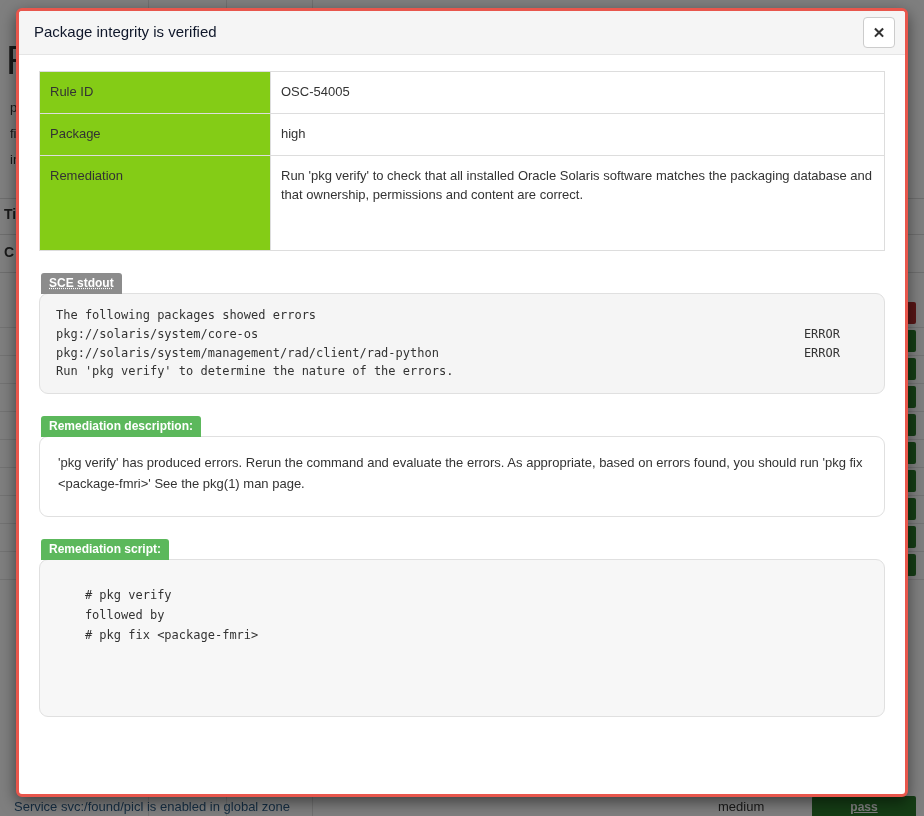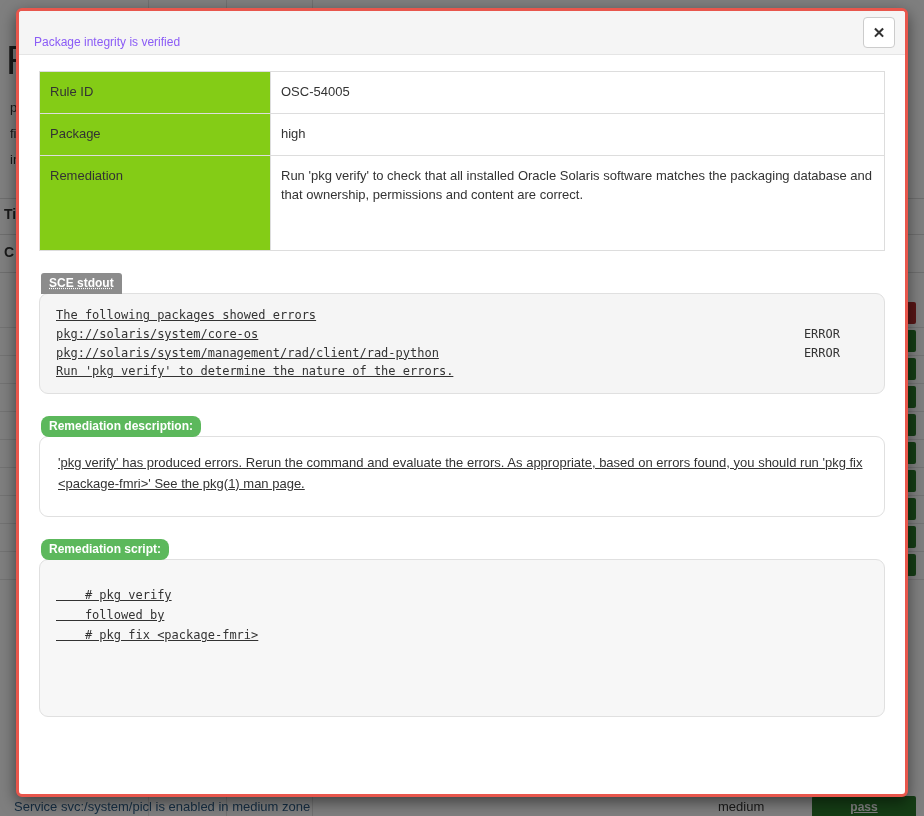--- a/index.html
+++ b/index.html
@@ -131,23 +131,23 @@
   #modal-header {
     position: relative;
     height: 44px;
     background: #f5f5f5;
     border-bottom: 1px solid #e5e5e5;
     box-sizing: border-box;
   }
   #modal-title {
     position: absolute;
     left: 15px;
-    top: 24px;
-    font-size: 12px;
-    color: #8b5cf6;
+    top: 12px;
+    font-size: 15px;
+    color: #0f172a;
     white-space: nowrap;
   }
   #close-button {
     position: absolute;
     right: 10px;
     top: 6px;
     width: 32px;
     height: 31px;
     background: #ffffff;
     border: 1px solid #cccccc;
@@ -195,36 +195,36 @@
     color: #ffffff;
     font-weight: bold;
     font-size: 13px;
     text-align: center;
     text-decoration: underline;
     padding: 4px 0;
     border-radius: 2px;
   }
 
   
-  .panel-block { margin-top: 22px; text-decoration: underline; }
+  .panel-block { margin-top: 22px; }
   .panel-tag {
     display: inline-block;
     font-size: 12px;
     font-weight: bold;
     color: #ffffff;
     padding: 3px 8px 4px 8px;
     border-radius: 3px 3px 0 0;
     position: relative;
     z-index: 2;
     margin-left: 2px;
     text-decoration: underline;
     text-decoration-style: dotted;
   }
   .tag-gray  { background: #8c8c8c; }
-  .tag-green { background: #5cb85c; text-decoration: none; border-radius: 8px; }
+  .tag-green { background: #5cb85c; text-decoration: none; }
   .panel-box {
     border: 1px solid #e0e0e0;
     border-radius: 9px;
     margin-top: -1px;
     position: relative;
     z-index: 1;
   }
   .panel-box.mono {
     background: #f5f5f5;
     padding: 12px 16px;
@@ -319,21 +319,21 @@
       <span class="cell-badge badge-pass"></span>
     </div>
     <div class="bg-row">
       <span class="cell-title"></span>
       <span class="cell-sev"></span>
       <span class="cell-badge badge-pass"></span>
     </div>
   </div>
 
   <div class="bg-row" style="position:absolute; left:0; top:794px; width:924px; height:28px; border-bottom:none;">
-    <span class="cell-title">Service svc:/system/picl is enabled in medium zone</span>
+    <span class="cell-title">Service svc:/found/picl is enabled in global zone</span>
     <span class="cell-sev">medium</span>
     <span class="cell-badge badge-pass">pass</span>
   </div>
 </div>
 
 <div id="overlay"></div>
 
 <div id="modal">
 
   <div id="modal-header">

